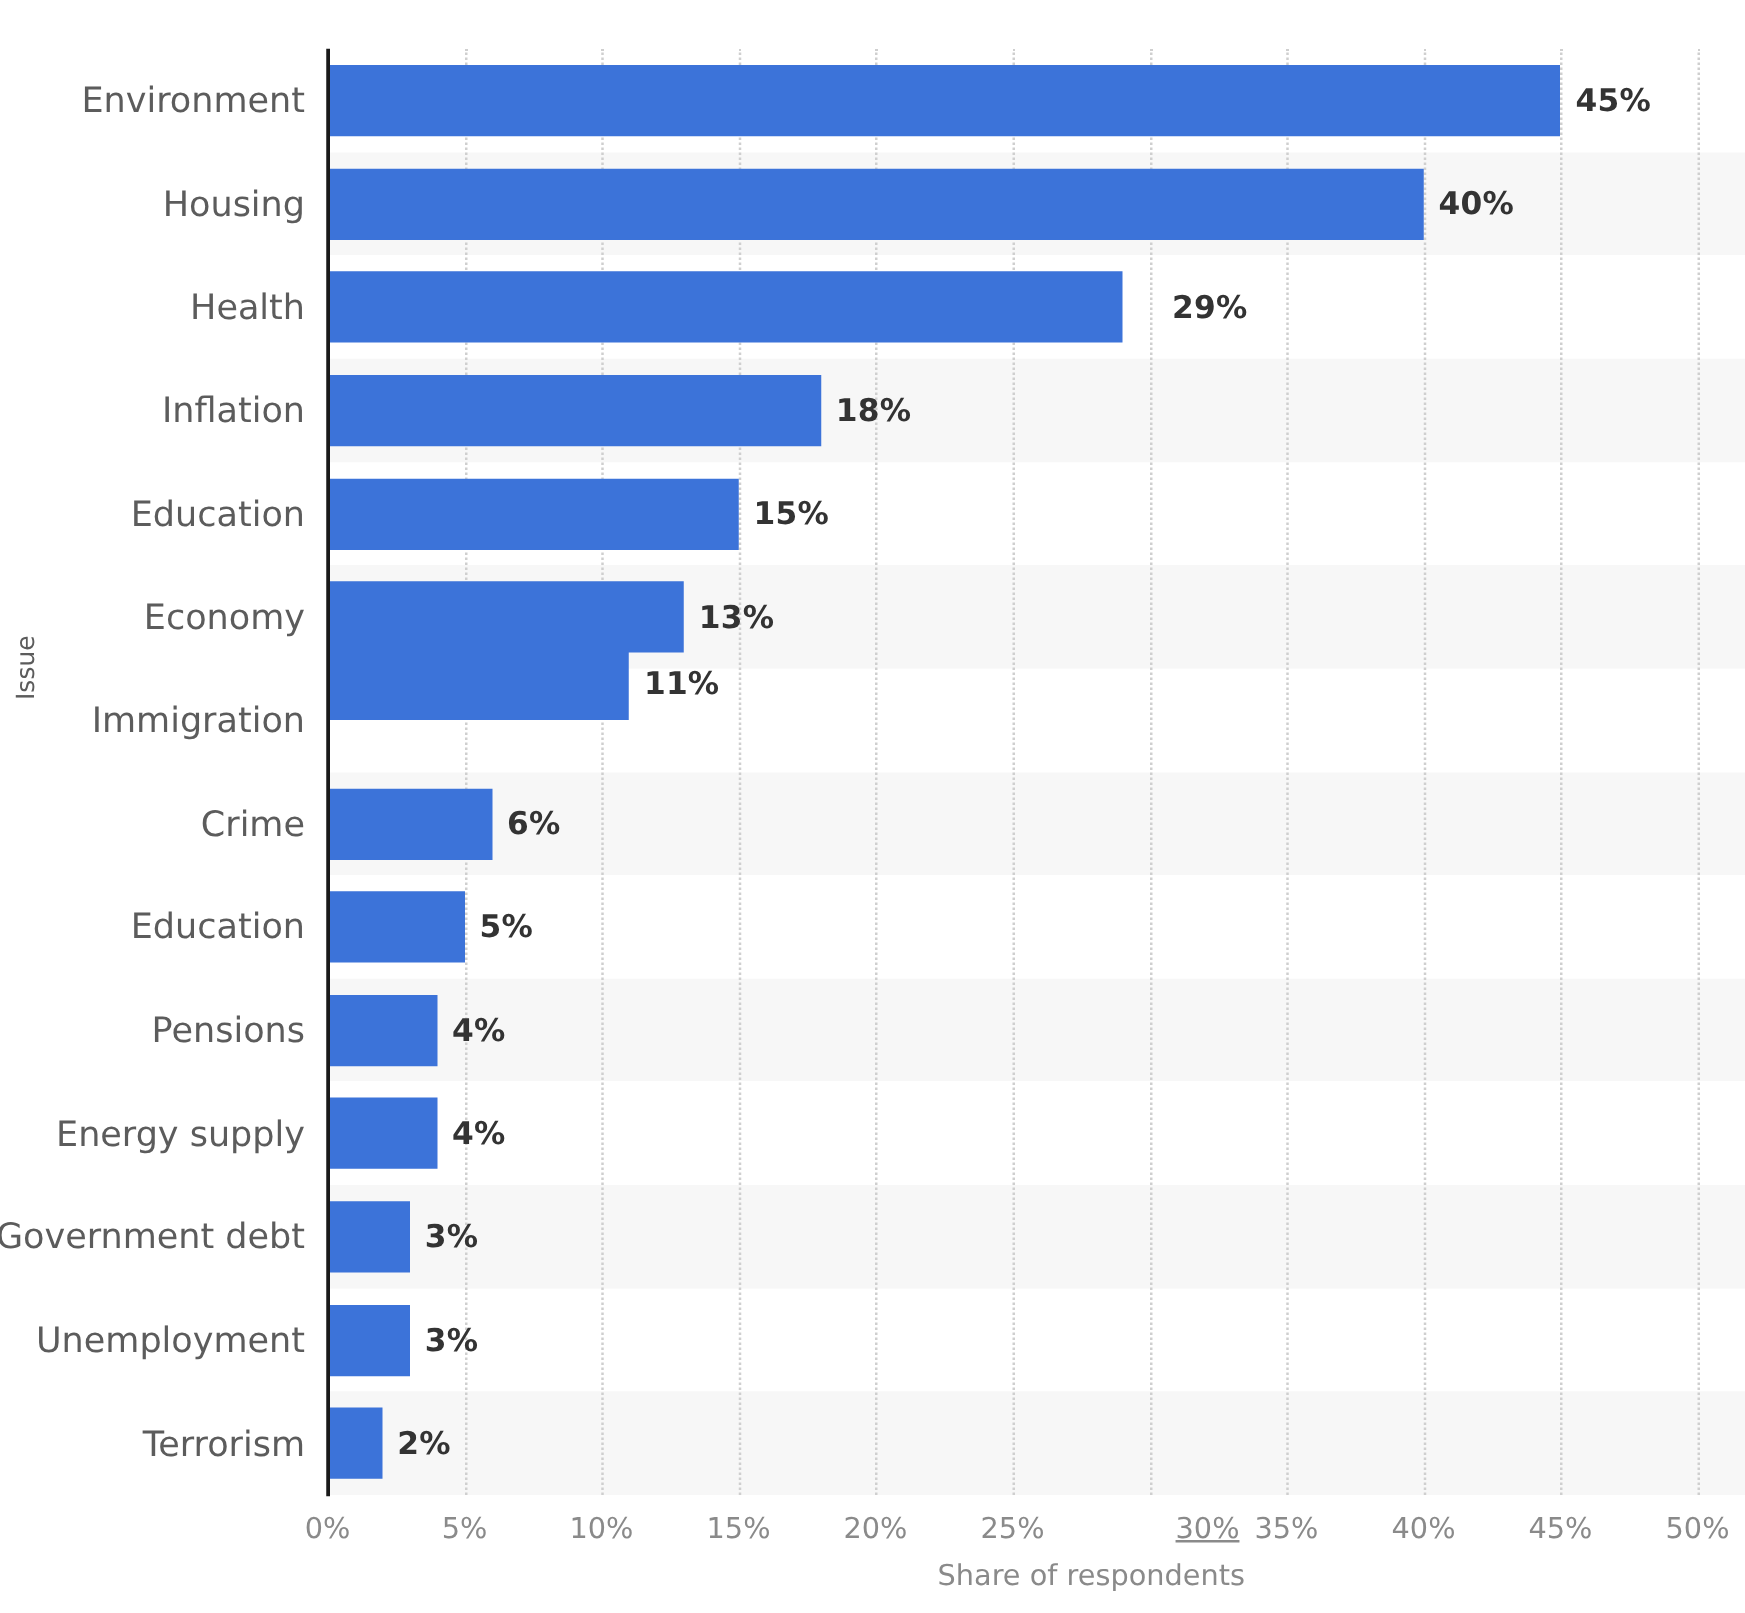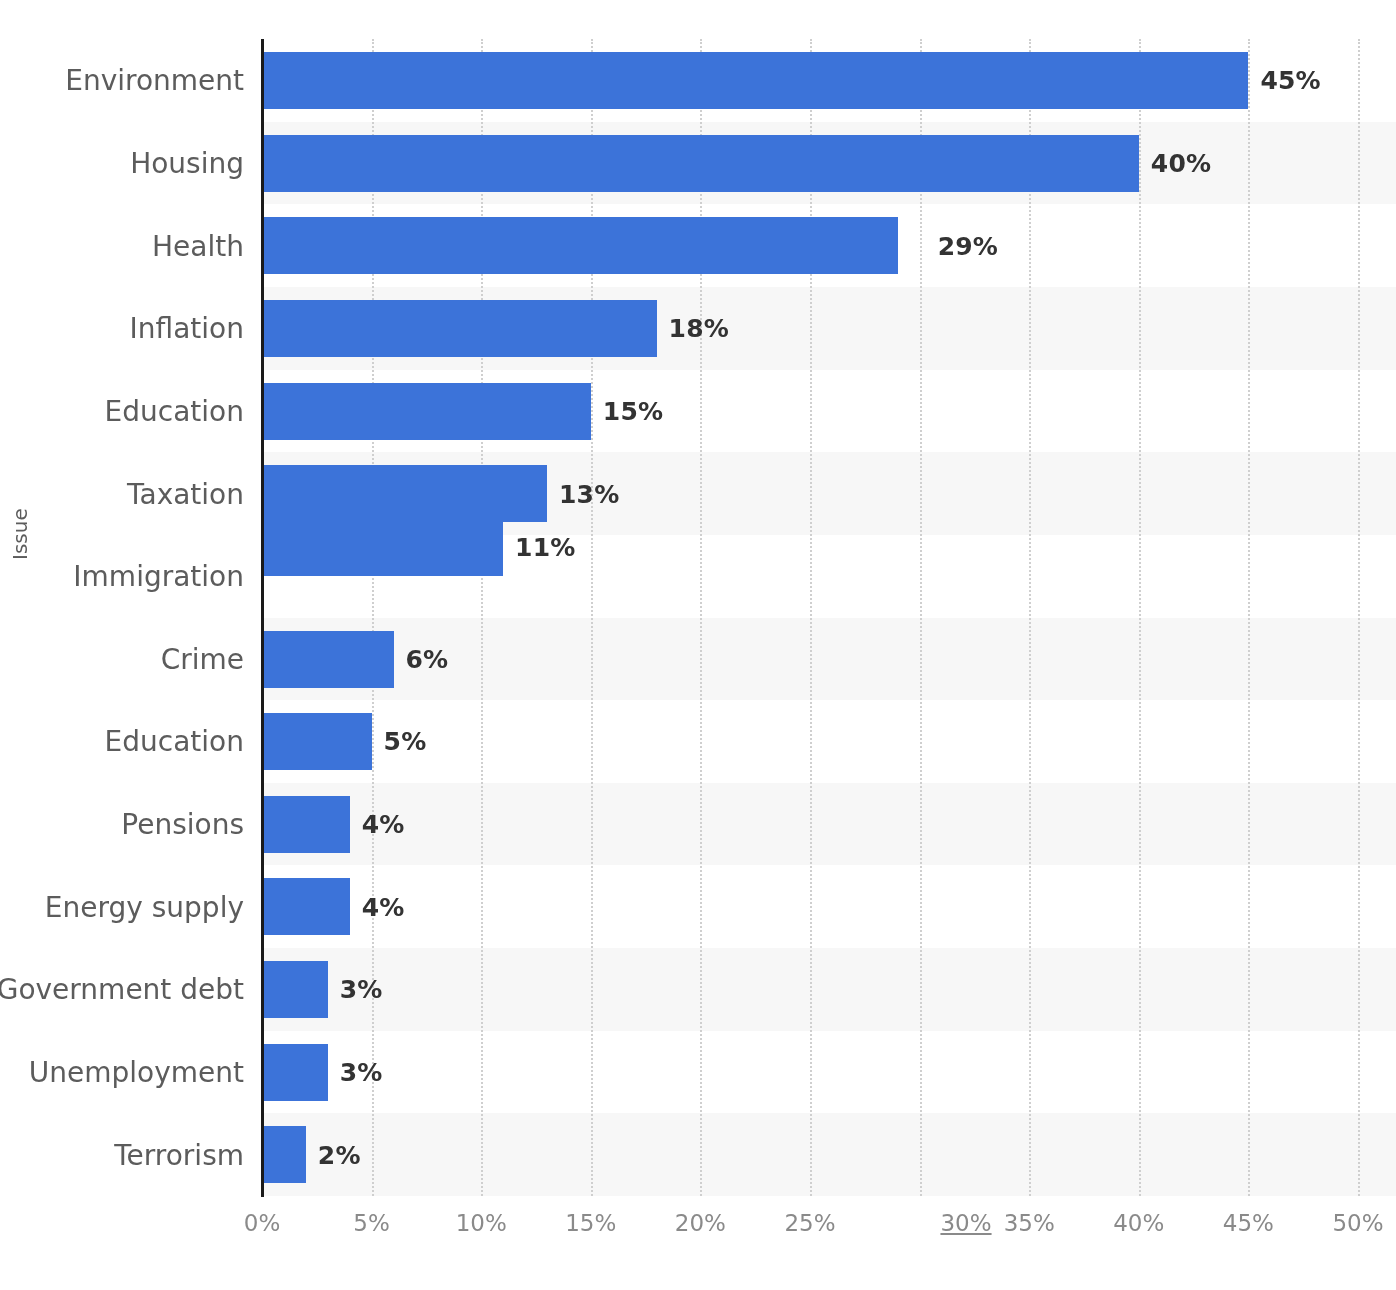--- a/index.html
+++ b/index.html
@@ -223,21 +223,21 @@
   </div>
 
   <div class="y-axis"></div>
 
   <div id="cat-labels">
       <div class="cat-label" style="top: 80.3214px;">Environment</div>
       <div class="cat-label" style="top: 162.964px;">Housing</div>
       <div class="cat-label" style="top: 245.607px;">Health</div>
       <div class="cat-label" style="top: 328.25px;">Inflation</div>
       <div class="cat-label" style="top: 410.893px;">Education</div>
-      <div class="cat-label" style="top: 493.536px;">Taxation</div>
+      <div class="cat-label" style="top: 493.536px;">Economy</div>
       <div class="cat-label" style="top: 576.179px;">Immigration</div>
       <div class="cat-label" style="top: 658.821px;">Crime</div>
       <div class="cat-label" style="top: 741.464px;">Education</div>
       <div class="cat-label" style="top: 824.107px;">Pensions</div>
       <div class="cat-label" style="top: 906.75px;">Energy supply</div>
       <div class="cat-label" style="top: 989.393px;">Government debt</div>
       <div class="cat-label" style="top: 1072.04px;">Unemployment</div>
       <div class="cat-label" style="top: 1154.68px;">Terrorism</div>
     </div>
 
@@ -248,15 +248,16 @@
       <div class="x-tick" style="left: 590.8px;">15%</div>
       <div class="x-tick" style="left: 700.4px;">20%</div>
       <div class="x-tick" style="left: 810px;">25%</div>
       <div class="x-tick" style="left: 966px; text-decoration: underline;">30%</div>
       <div class="x-tick" style="left: 1029.2px;">35%</div>
       <div class="x-tick" style="left: 1138.8px;">40%</div>
       <div class="x-tick" style="left: 1248.4px;">45%</div>
       <div class="x-tick" style="left: 1358px;">50%</div>
     </div>
 
+  <div class="x-axis-title">Share of respondents</div>
   <div class="y-axis-title">Issue</div>
 
 </div>
 
 </body></html>

